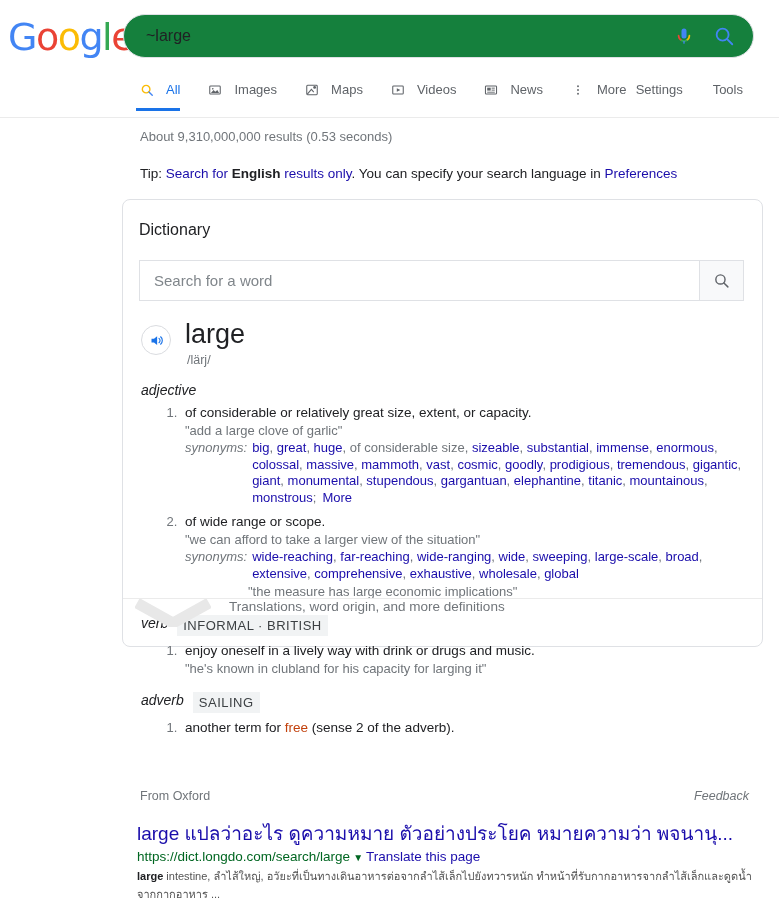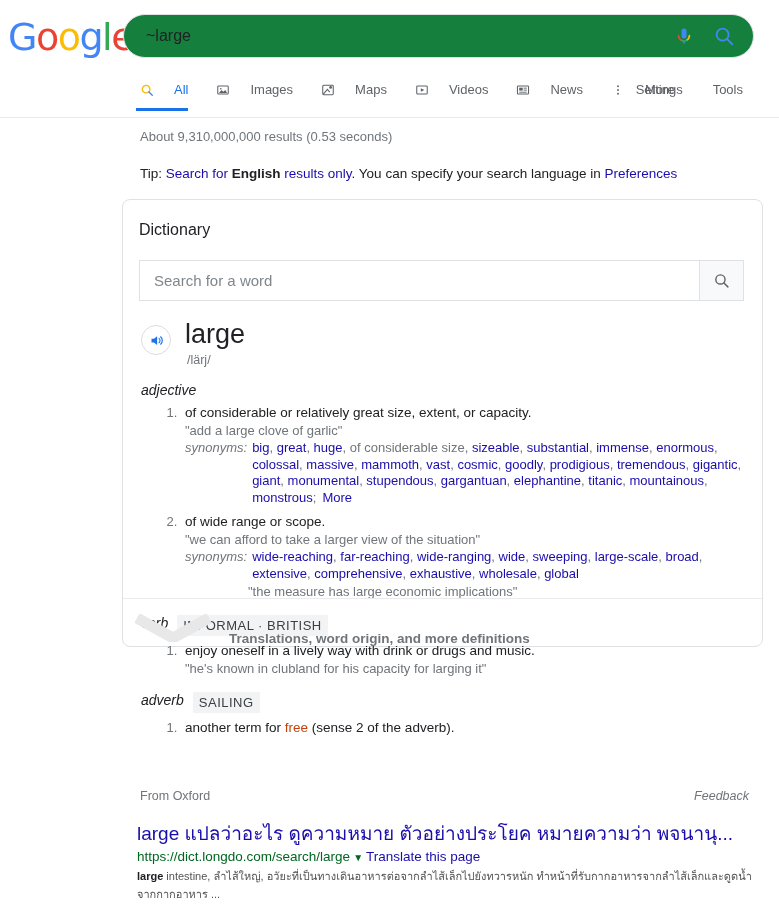--- a/index.html
+++ b/index.html
@@ -44,21 +44,21 @@
   .mic-btn { width: 34px; height: 34px; display:flex; align-items:center; justify-content:center; cursor:pointer; }
   .search-btn { width: 46px; height: 34px; display:flex; align-items:center; justify-content:center; cursor:pointer; margin-right: 6px; }
 
   
   .nav {
     position: absolute; left: 0; top: 76px; width: 779px; height: 42px;
     border-bottom: 1px solid #ebebeb;
   }
   .nav-inner { position: absolute; left: 140px; top: 0; display: flex; align-items: flex-start; }
   .nav-item {
-    display: flex; align-items: center; gap: 20px;
+    display: flex; align-items: center; gap: 12px;
     font-size: 13px; color: #5f6368;
     padding: 6px 0 13px 0; margin-right: 28px;
     cursor: pointer; position: relative;
     white-space: nowrap;
   }
   .nav-item.active { color: #1a73e8; }
   .nav-item.active::after {
     content: ""; position: absolute; left: -4px; right: 0; bottom: -1px;
     height: 3px; background: #1a73e8;
   }
@@ -153,21 +153,21 @@
   .syn-list .plain { color: #70757a; }
   .syn-list .sep { color: #70757a; }
   .syn-more { color: #1a0dab; text-decoration: none; margin-left: 6px; }
 
   .spacer-sm { height: 8px; }
 
   
   .expander {
     position: absolute; left: 0; bottom: 0; width: 639px; height: 48px;
     border-top: 1px solid #ebebeb;
-    display: flex; align-items: flex-end; cursor: pointer; font-weight: bold;
+    display: flex; align-items: flex-start; cursor: pointer;
   }
   .chev { margin-left: 12px; margin-right: 18px; }
   .expander-label { font-size: 13.5px; color: #70757a; }
 
   
   .from-oxford {
     position: absolute; left: 140px; top: 789px;
     font-size: 12.5px; color: #70757a;
   }
   .feedback {

